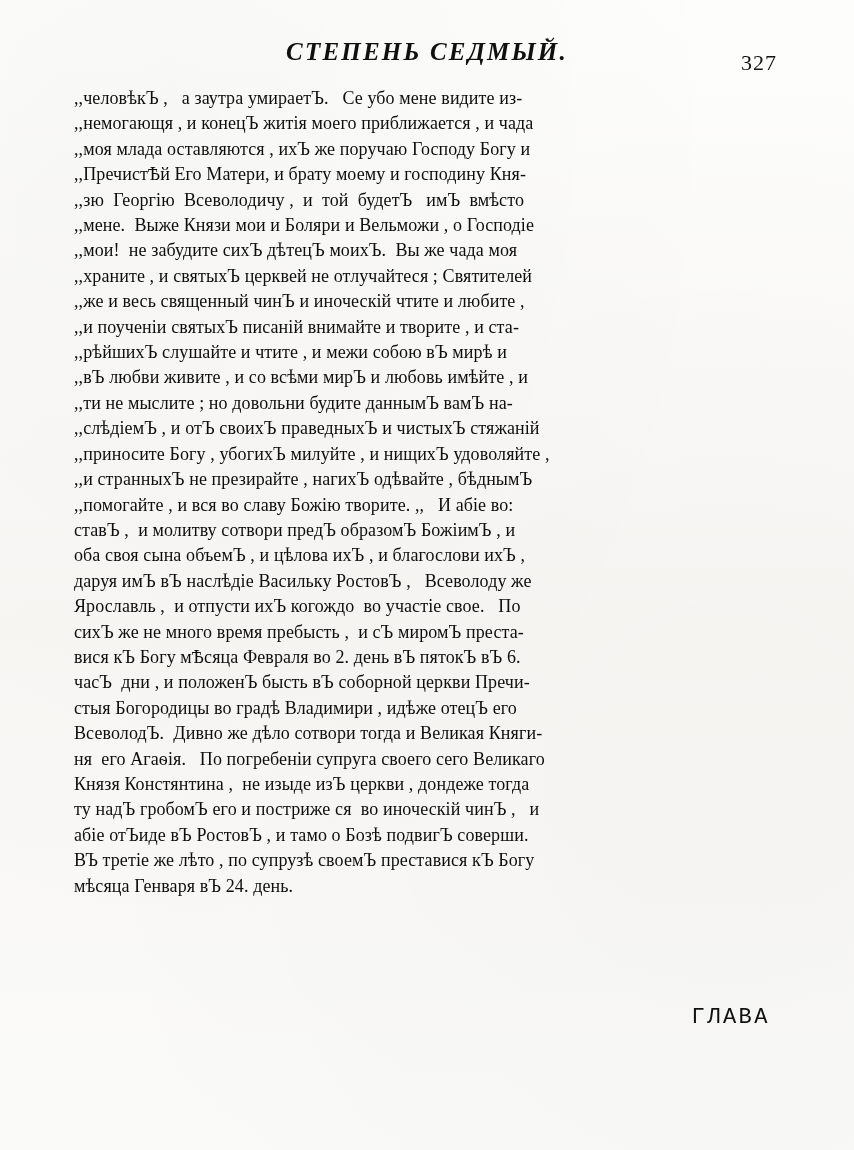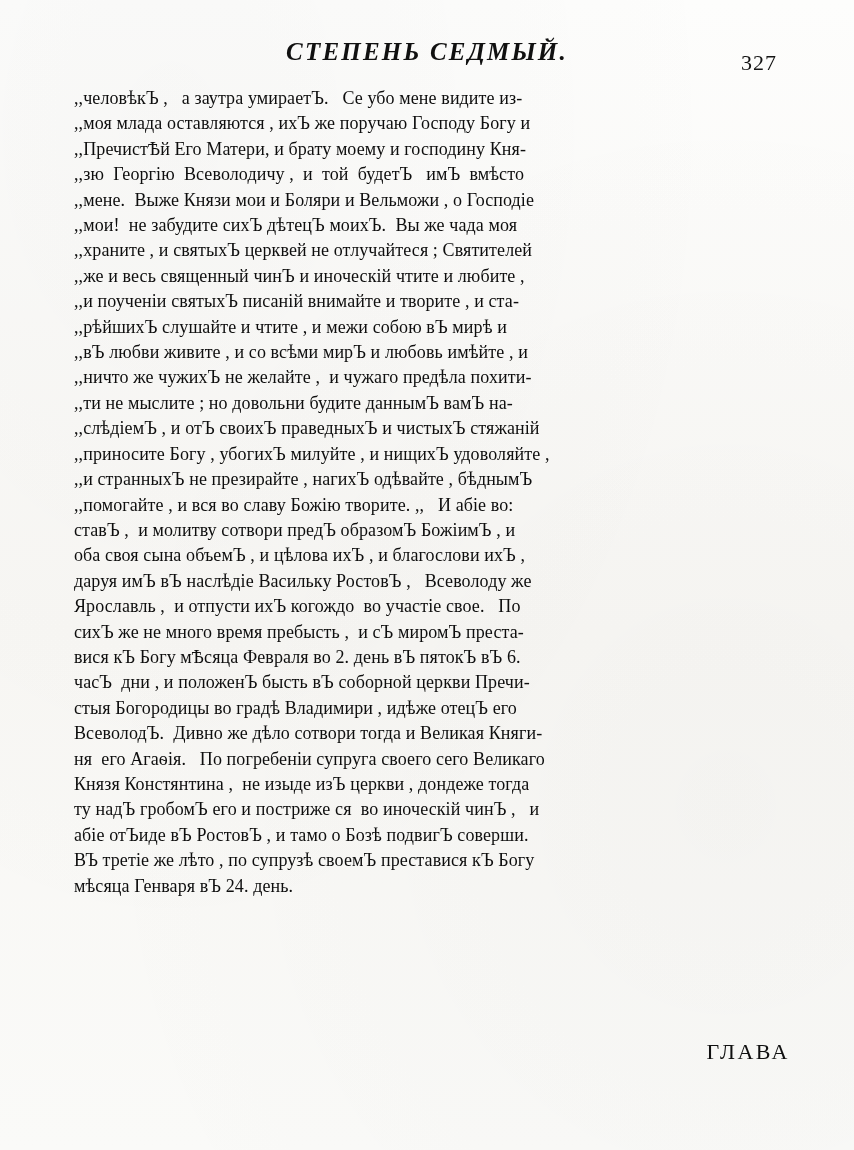--- a/index.html
+++ b/index.html
@@ -67,53 +67,52 @@
   }
   .line {
     font-size: 18px;
     line-height: 25.4px;
     white-space: pre;
     color: #0e0e0e;
     letter-spacing: 0.1px;
   }
   .colophon {
     position: absolute;
-    right: 64px;
+    right: 84px;
     top: 1005px;
-    font-family: Liberation Serif, serif;
+    font-family: Liberation Mono, monospace;
     font-size: 22px;
     letter-spacing: 2.5px;
     color: #101010;
-    margin-top: 34px;
   }
 </style>
 </head>
 <body>
 
 <div class="page">
   <div class="paper-tint"></div>
 
   <div class="header">
     <div class="running-title">СТЕПЕНЬ СЕДМЫЙ.</div>
     <div class="page-number">327</div>
   </div>
 
   <div class="body-text">
     <div class="line">,,человѣкЪ ,   а заутра умираетЪ.   Се убо мене видите из-</div>
+    <div class="line">,,немогающя , и конецЪ житія моего приближается , и чада</div>
     <div class="line">,,моя млада оставляются , ихЪ же поручаю Господу Богу и</div>
     <div class="line">,,ПречистѢй Его Матери, и брату моему и господину Кня-</div>
     <div class="line">,,зю  Георгію  Всеволодичу ,  и  той  будетЪ   имЪ  вмѣсто</div>
     <div class="line">,,мене.  Выже Князи мои и Боляри и Вельможи , о Господіе</div>
     <div class="line">,,мои!  не забудите сихЪ дѣтецЪ моихЪ.  Вы же чада моя</div>
     <div class="line">,,храните , и святыхЪ церквей не отлучайтеся ; Святителей</div>
     <div class="line">,,же и весь священный чинЪ и иноческій чтите и любите ,</div>
     <div class="line">,,и поученіи святыхЪ писаній внимайте и творите , и ста-</div>
     <div class="line">,,рѣйшихЪ слушайте и чтите , и межи собою вЪ мирѣ и</div>
     <div class="line">,,вЪ любви живите , и со всѣми мирЪ и любовь имѣйте , и</div>
-    <div class="line">,,ничто же чужихЪ не желайте ,  и чужаго предѣла похити-</div>
     <div class="line">,,ти не мыслите ; но довольни будите даннымЪ вамЪ на-</div>
     <div class="line">,,слѣдіемЪ , и отЪ своихЪ праведныхЪ и чистыхЪ стяжаній</div>
     <div class="line">,,приносите Богу , убогихЪ милуйте , и нищихЪ удоволяйте ,</div>
     <div class="line">,,и странныхЪ не презирайте , нагихЪ одѣвайте , бѣднымЪ</div>
     <div class="line">,,помогайте , и вся во славу Божію творите. ,,   И абіе во:</div>
     <div class="line">ставЪ ,  и молитву сотвори предЪ образомЪ БожіимЪ , и</div>
     <div class="line">оба своя сына объемЪ , и цѣлова ихЪ , и благослови ихЪ ,</div>
     <div class="line">даруя имЪ вЪ наслѣдіе Васильку РостовЪ ,   Всеволоду же</div>
     <div class="line">Ярославль ,  и отпусти ихЪ когождо  во участіе свое.   По</div>
     <div class="line">сихЪ же не много время пребысть ,  и сЪ миромЪ преста-</div>

